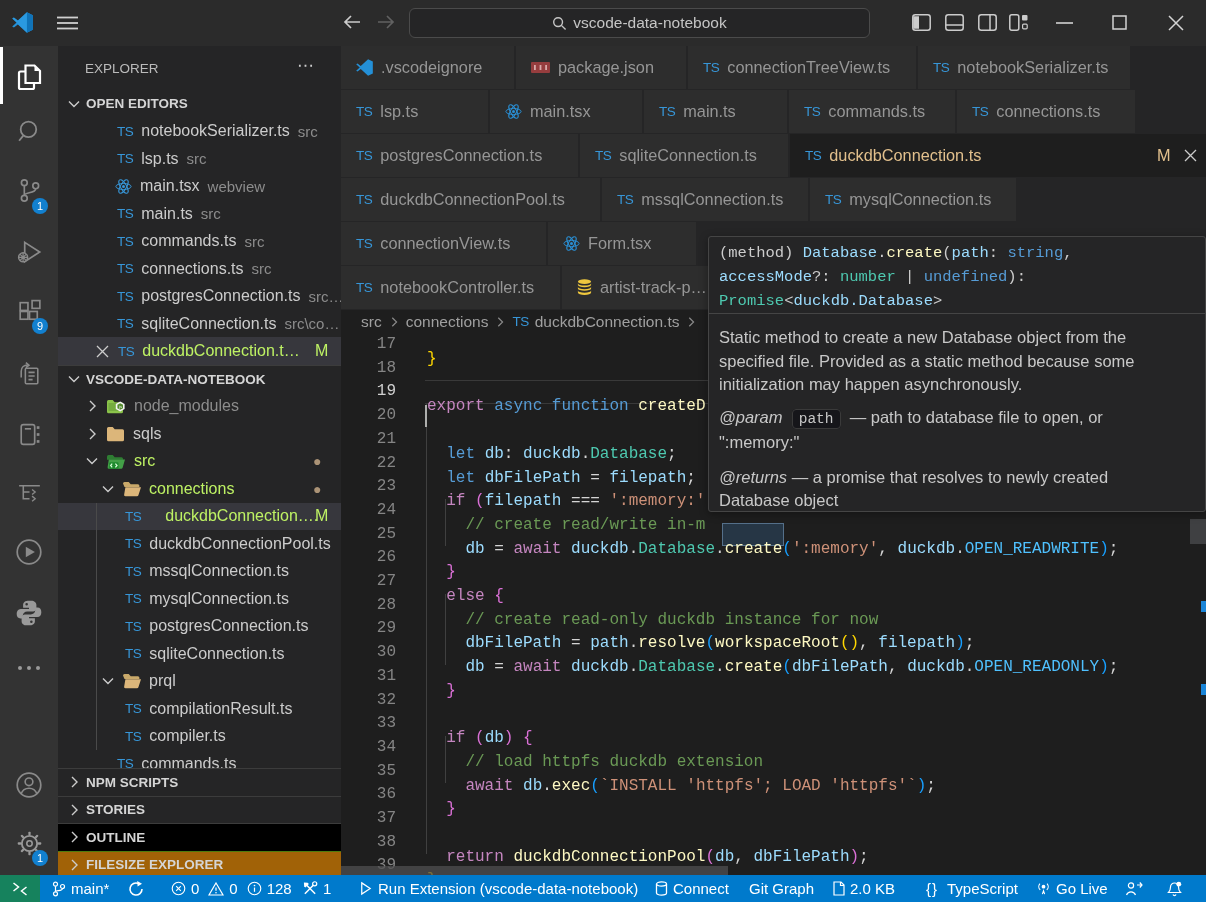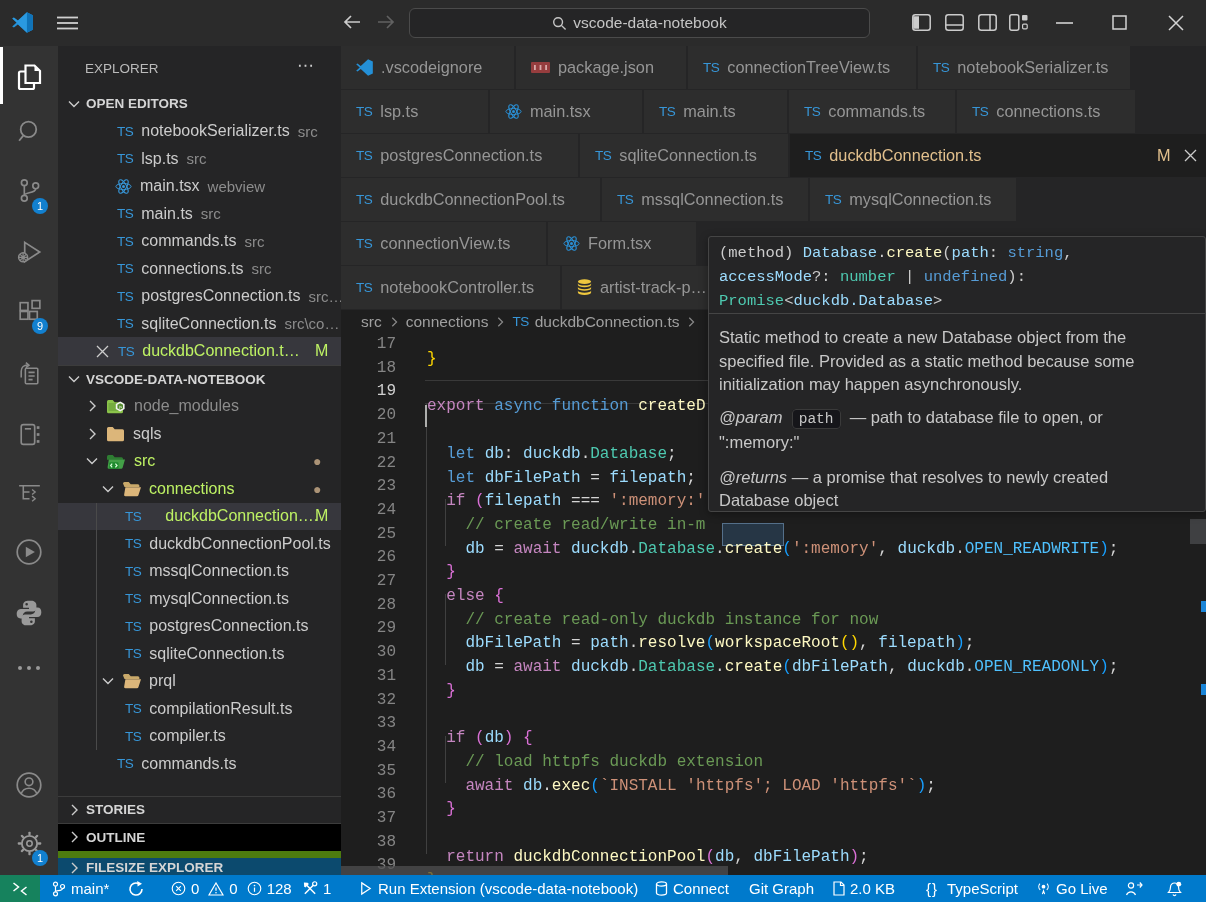--- a/index.html
+++ b/index.html
@@ -385,27 +385,30 @@
       <span class="tsic" style="margin-left:67px">TS</span>
       <span style="margin-left:8px">compiler.ts</span>
     </div>
   <div class="row" style="top:704px">
       <span class="tsic" style="margin-left:59px">TS</span>
       <span style="margin-left:8px">commands.ts</span>
     </div>
 
   <div class="abs" style="left:38px;top:457px;width:1px;height:247px;background:#4a4a4a"></div>
 
+  <div class="row sect" style="top:722px;border-top:1px solid #3c3c3c;background:#252526"><svg class="chev" style="margin-left:9px;margin-right:5px" width="14" height="14" viewBox="0 0 14 14">
+        <path d="M5 2 L10 7 L5 12" stroke="#cccccc" stroke-width="1.4" fill="none"></path>
+      </svg>NPM SCRIPTS</div>
   <div class="row sect" style="top:749.5px;border-top:1px solid #3c3c3c;background:#252526"><svg class="chev" style="margin-left:9px;margin-right:5px" width="14" height="14" viewBox="0 0 14 14">
         <path d="M5 2 L10 7 L5 12" stroke="#cccccc" stroke-width="1.4" fill="none"></path>
       </svg>STORIES</div>
   <div class="row sect" style="top:777px;border-top:1px solid #3c3c3c;background:#000000"><svg class="chev" style="margin-left:9px;margin-right:5px" width="14" height="14" viewBox="0 0 14 14">
         <path d="M5 2 L10 7 L5 12" stroke="#cccccc" stroke-width="1.4" fill="none"></path>
       </svg>OUTLINE</div>
-  <div class="row sect" style="top:804.5px;border-top:7px solid #4d7c0f;background:#0c4a6e"><svg class="chev" style="margin-left:9px;margin-right:5px" width="14" height="14" viewBox="0 0 14 14">
+  <div class="row sect" style="top:804.5px;border-top:1px solid #4d7c0f;background:#a16207"><svg class="chev" style="margin-left:9px;margin-right:5px" width="14" height="14" viewBox="0 0 14 14">
         <path d="M5 2 L10 7 L5 12" stroke="#cccccc" stroke-width="1.4" fill="none"></path>
       </svg>FILESIZE EXPLORER</div>
 </div>
 
 <div id="editor">
 
   <div class="tabrow" style="top:0">
     <div class="tab" style="left:0;width:173px"><span class="ic">
           <svg width="17" height="17" viewBox="0 0 100 100">
             <path fill="#2490d7" d="M71 1 L28 41 L9 26 L1 31 L22 50 L1 69 L9 74 L28 59 L71 99 L99 85 L99 15 Z"></path>

